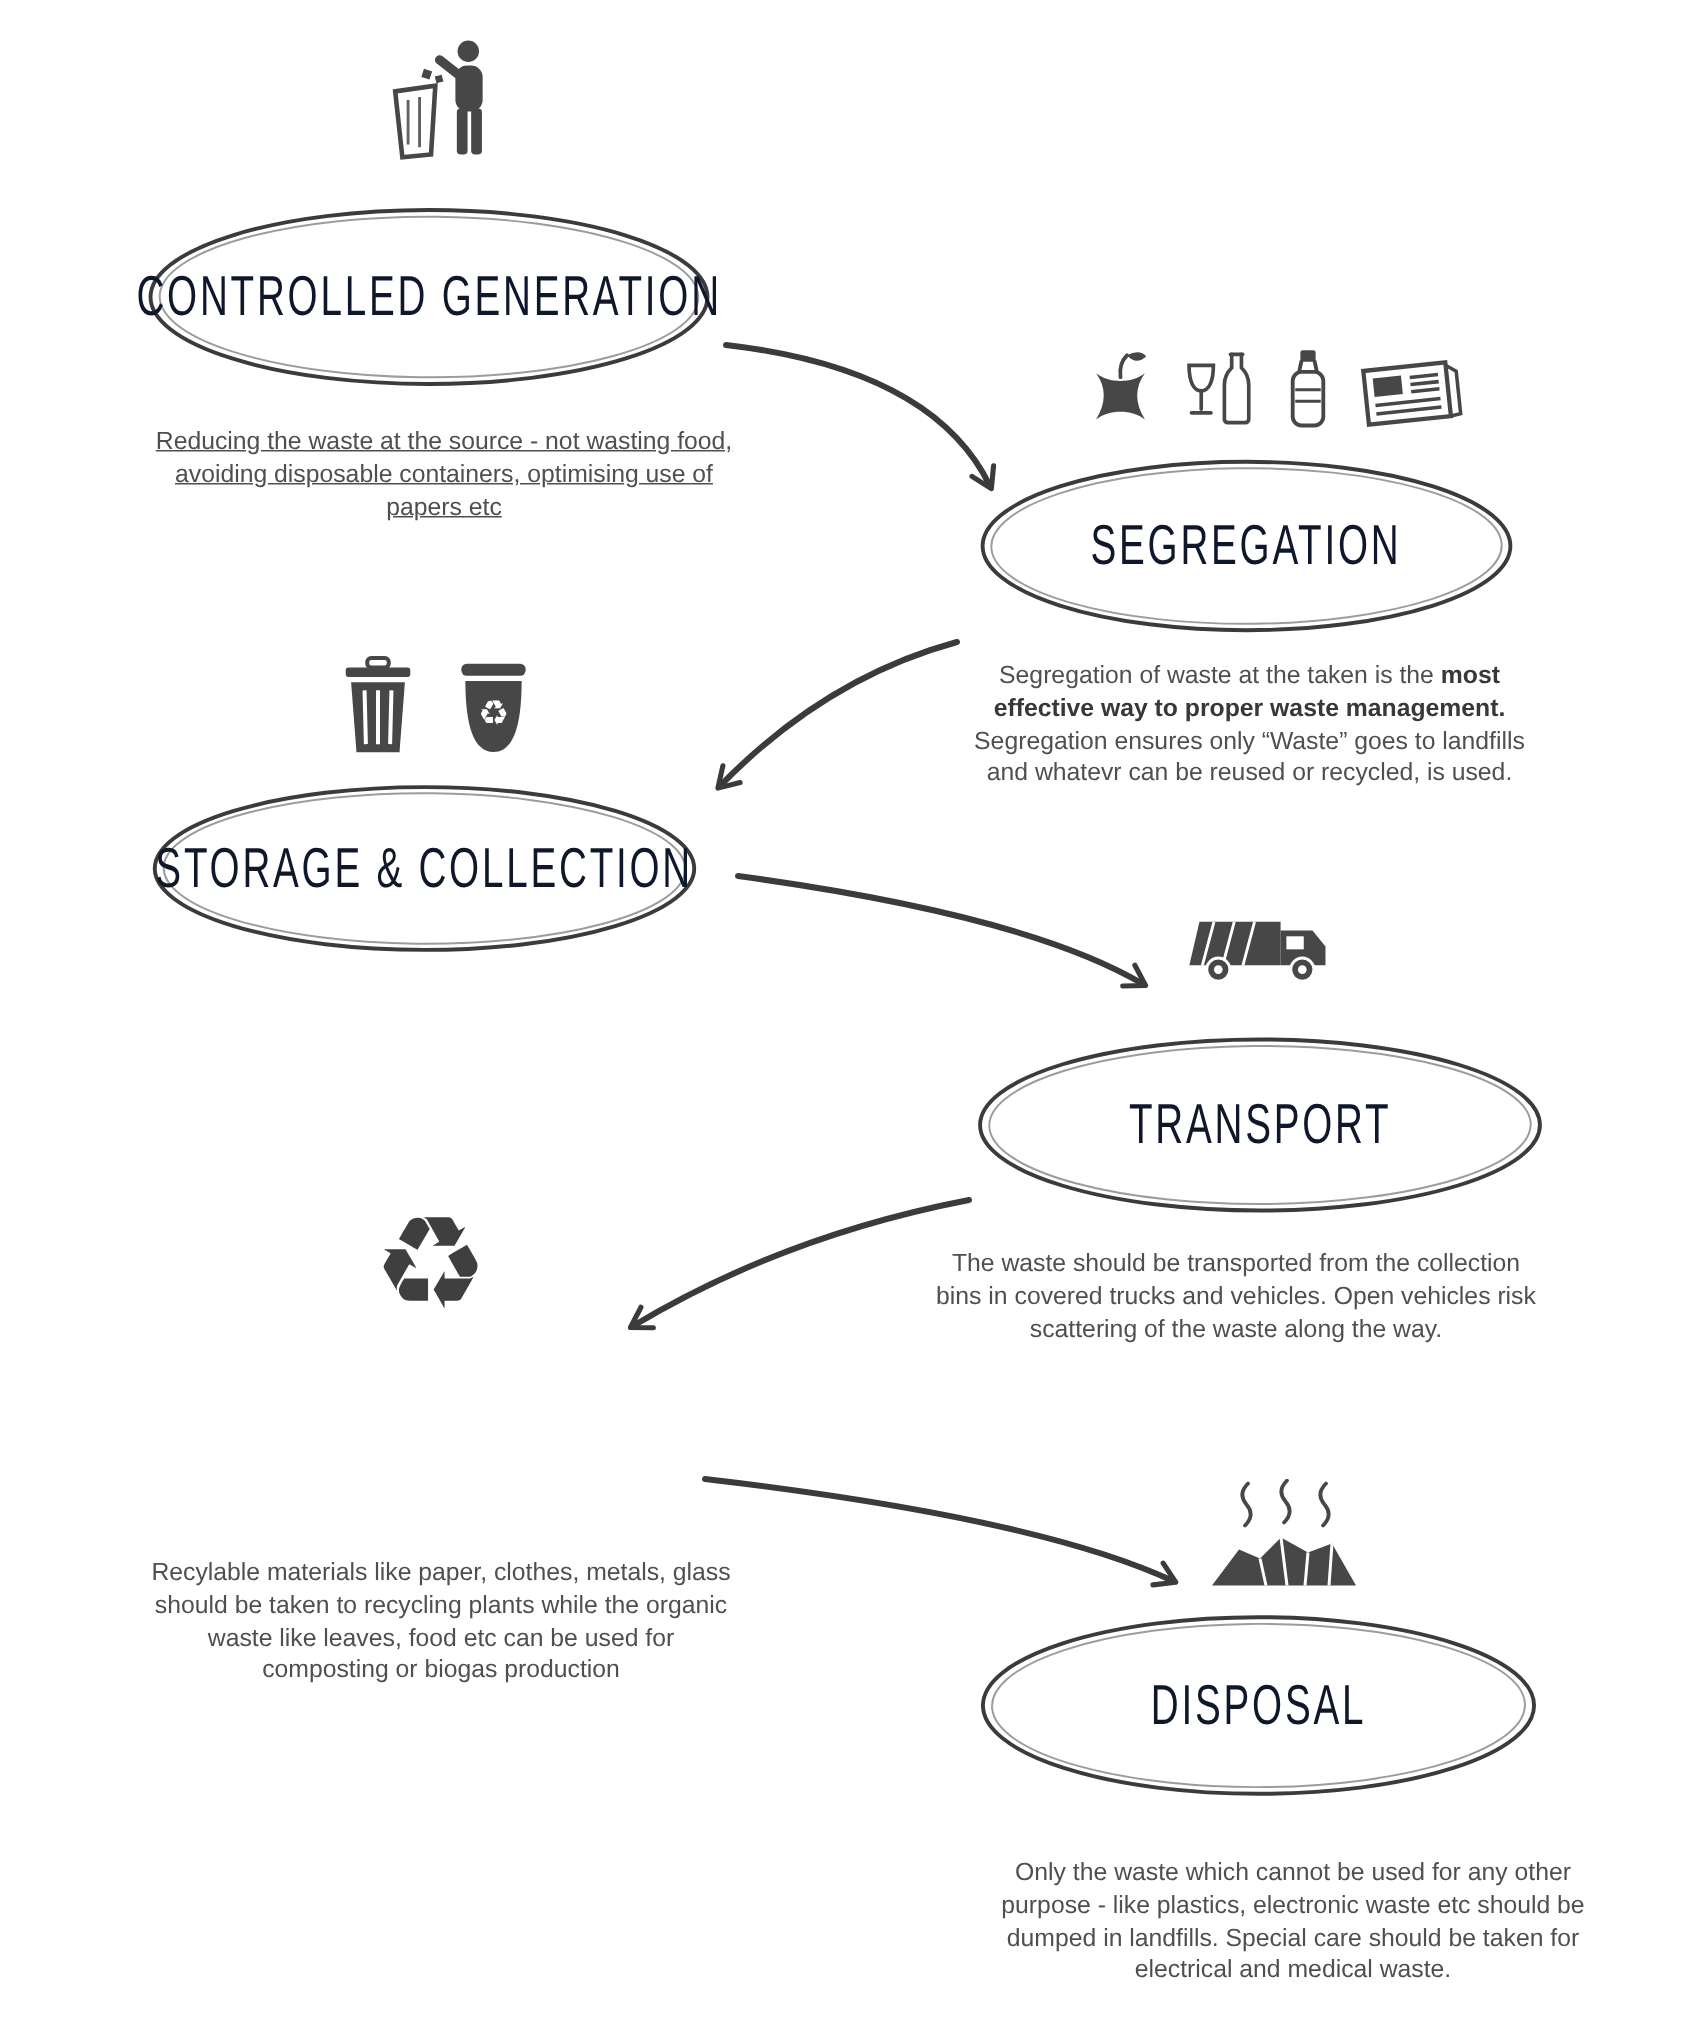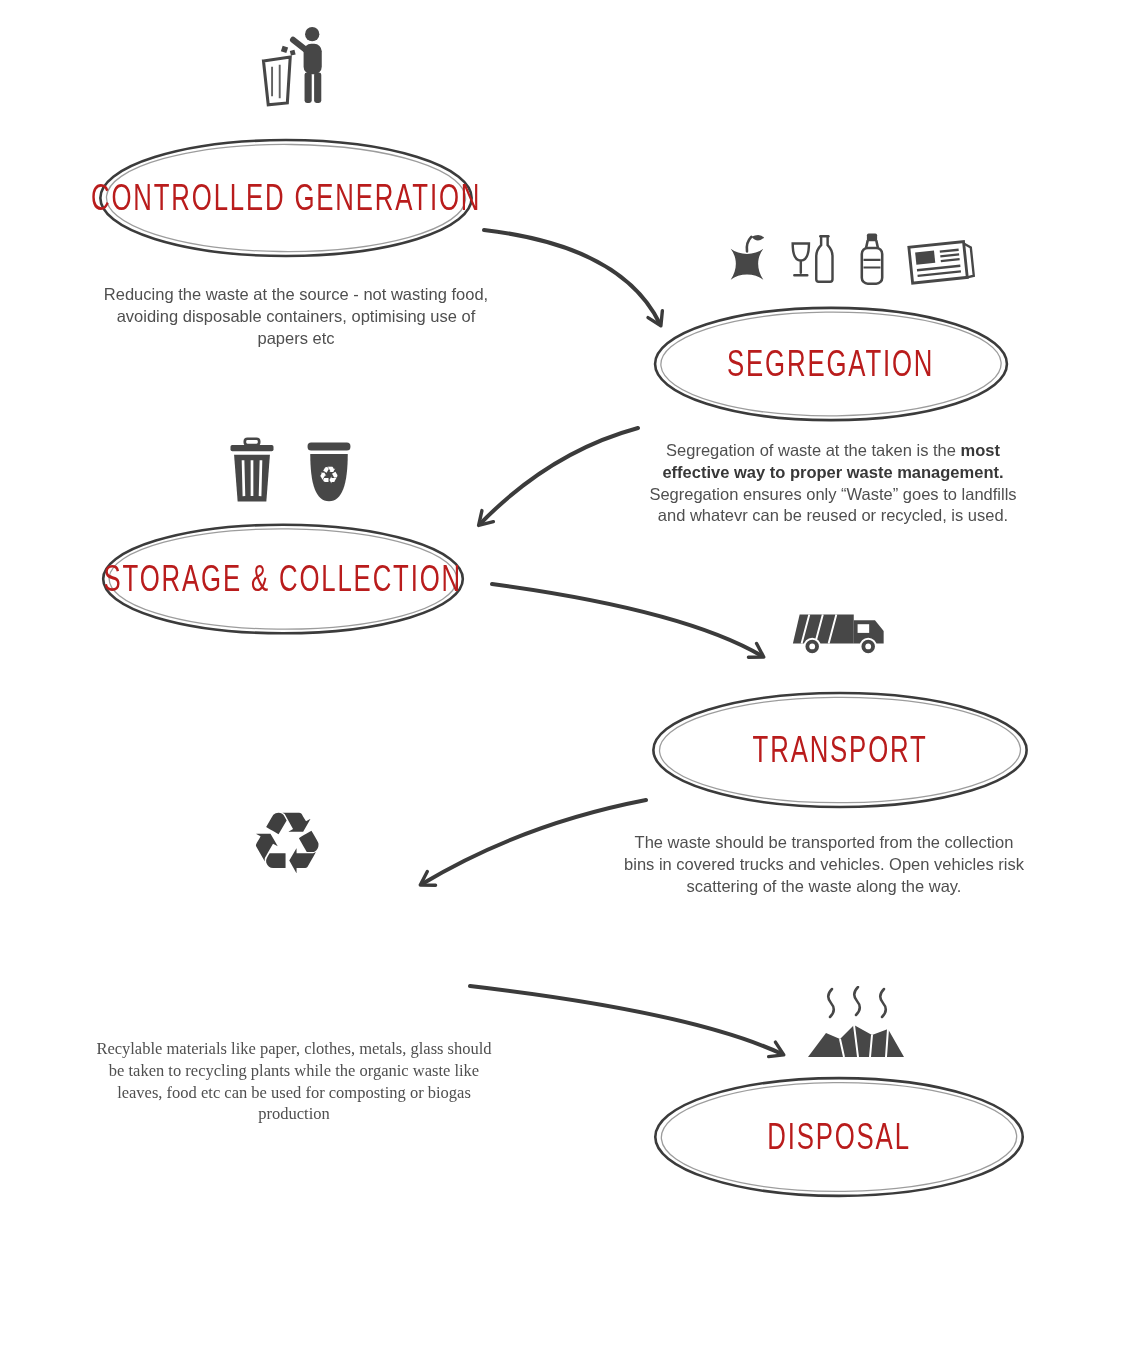--- a/index.html
+++ b/index.html
@@ -6,21 +6,21 @@
   html,body { background:#ffffff; font-family:"Liberation Sans", sans-serif; }
   .canvas {
     position:relative; width:1127px; height:1350px;
     background:#ffffff; margin:0 auto; overflow:hidden;
   }
   .abs { position:absolute; }
   .node { position:absolute; }
   .node .blob { position:absolute; inset:0; width:100%; height:100%; }
   .node-title {
     position:absolute; inset:0; display:flex; align-items:center; justify-content:center;
-    color:#b91c1c;
+    color:#0f172a;
   }
   .node-title span {
     display:inline-block; white-space:nowrap;
     font-size:28px; letter-spacing:2px; font-weight:400;
     transform:scale(0.92, 1.34);
     font-family:"Liberation Sans", sans-serif;
   }
   .desc {
     position:absolute; text-align:center; color:#4f4f4f;
     font-size:16.5px; line-height:1.32;
@@ -72,21 +72,21 @@
   <div class="node" style="left:95px;top:135px;width:382px;height:126px;">
     <svg class="blob" viewBox="0 0 100 100" preserveAspectRatio="none" aria-hidden="true">
       <ellipse cx="50" cy="50" rx="48.6" ry="46" fill="#ffffff" stroke="#3b3b3b" stroke-width="2.6" vector-effect="non-scaling-stroke"></ellipse>
       <ellipse cx="50" cy="50" rx="47" ry="42.5" fill="none" stroke="#3b3b3b" stroke-width="1.3" opacity="0.5" transform="rotate(2 50 50)" vector-effect="non-scaling-stroke"></ellipse>
     </svg>
     <div class="node-title">
       <span>CONTROLLED GENERATION</span>
     </div>
   </div>
 
-  <div class="desc" style="left:100px;top:284px;width:392px;">Reducing the waste at the source - not wasting food, avoiding disposable containers, optimising use of papers etc</div>
+  <div class="desc" style="left:100px;top:284px;width:392px;text-decoration:underline;">Reducing the waste at the source - not wasting food, avoiding disposable containers, optimising use of papers etc</div>
 
   <div class="icon-row" style="left:720px;top:224px;width:260px;height:66px;gap:16px;">
     <svg style="width:48px;height:60px;" viewBox="0 0 56 66" aria-hidden="true">
       <path d="M9,20 C19,28 37,28 47,20 C39,31 39,43 47,56 C37,48 19,48 9,56 C17,43 17,31 9,20 Z" fill="#474747"></path>
       <path d="M28,23 C27,15 29,10 33,6" stroke="#474747" stroke-width="3" fill="none" stroke-linecap="round"></path>
       <path d="M33,6 q10,-5 15,1 q-8,7 -15,-1 Z" fill="#474747"></path>
     </svg>
     <svg style="width:52px;height:62px;" viewBox="0 0 64 66" aria-hidden="true">
       <g stroke="#474747" stroke-width="3" fill="none" stroke-linecap="round">
         <path d="M7,14 C7,28 11,35 17,35 C23,35 27,28 27,14 Z"></path>
@@ -171,21 +171,21 @@
     <div class="node-title">
       <span>TRANSPORT</span>
     </div>
   </div>
 
   <div class="desc" style="left:624px;top:832px;width:400px;">The waste should be transported from the collection bins in covered trucks and vehicles. Open vehicles risk scattering of the waste along the way.</div>
 
   <div class="glyph-icon" style="left:238px;top:800px;width:98px;height:92px;font-size:86px;">♻</div>
 
 
-  <div class="desc" style="left:95px;top:1038px;width:398px;font-family:Liberation Serif, serif;">Recylable materials like paper, clothes, metals, glass should be taken to recycling plants while the organic waste like leaves, food etc can be used for composting or biogas production</div>
+  <div class="desc" style="left:95px;top:1038px;width:398px;">Recylable materials like paper, clothes, metals, glass should be taken to recycling plants while the organic waste like leaves, food etc can be used for composting or biogas production</div>
 
   <svg class="abs" style="left:800px;top:986px;width:112px;height:76px;" viewBox="0 0 112 74" aria-hidden="true">
     <g stroke="#474747" stroke-width="2.5" fill="none" stroke-linecap="round">
       <path d="M30,30 q7,-7 1,-14 q-6,-7 1,-14"></path>
       <path d="M56,28 q7,-7 1,-14 q-6,-7 1,-14"></path>
       <path d="M82,30 q7,-7 1,-14 q-6,-7 1,-14"></path>
     </g>
     <path d="M8,70 L26,46 L40,52 L54,38 L72,48 L88,42 L104,70 Z" fill="#474747"></path>
     <path d="M40,52 L44,70 M54,38 L58,70 M72,48 L70,70 M88,42 L86,70" stroke="#ffffff" stroke-width="2" fill="none"></path>
   </svg>
@@ -193,14 +193,15 @@
   <div class="node" style="left:650px;top:1073px;width:378px;height:128px;">
     <svg class="blob" viewBox="0 0 100 100" preserveAspectRatio="none" aria-hidden="true">
       <ellipse cx="50" cy="50" rx="48.6" ry="46" fill="#ffffff" stroke="#3b3b3b" stroke-width="2.6" vector-effect="non-scaling-stroke"></ellipse>
       <ellipse cx="50" cy="50" rx="47" ry="42.5" fill="none" stroke="#3b3b3b" stroke-width="1.3" opacity="0.5" transform="rotate(-2 50 50)" vector-effect="non-scaling-stroke"></ellipse>
     </svg>
     <div class="node-title">
       <span>DISPOSAL</span>
     </div>
   </div>
 
+  <div class="desc" style="left:658px;top:1238px;width:408px;">Only the waste which cannot be used for any other purpose - like plastics, electronic waste etc should be dumped in landfills. Special care should be taken for electrical and medical waste.</div>
 
 </div>
 
 </body></html>

